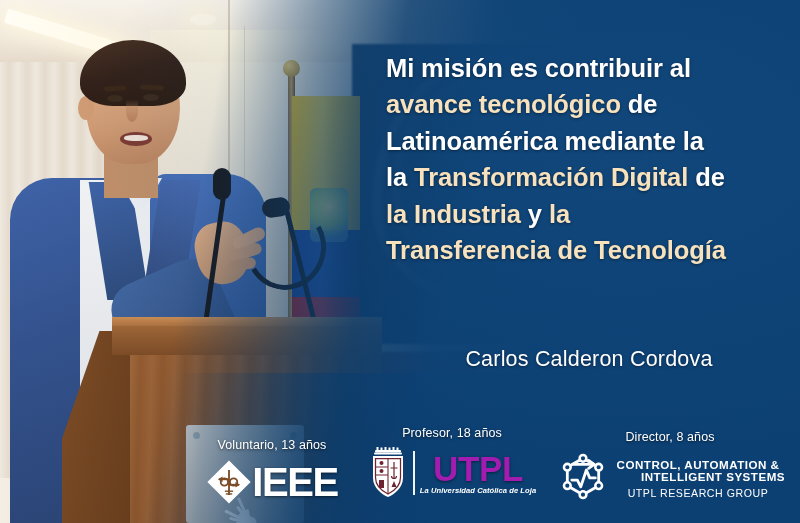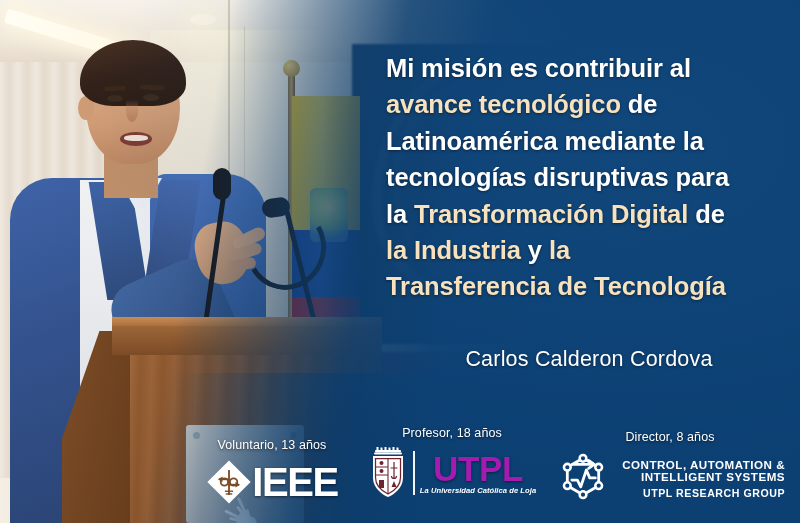--- a/index.html
+++ b/index.html
@@ -323,24 +323,24 @@
     color:#a21caf;font-weight:bold;font-size:35px;line-height:33px;
     letter-spacing:-.4px;text-shadow:0 1px 3px rgba(0,0,0,.5);
   }
   .utpl-sub{
     color:#ffffff;font-size:7.6px;font-style:italic;font-weight:bold;
     letter-spacing:.05px;margin-top:1px;
   }
 
   
   #cais-block{left:548px;bottom:16px;width:244px;}
-  .cais-txt{text-align:right;line-height:1.08;}
+  .cais-txt{text-align:center;line-height:1.08;}
   .cais-l1{color:#ffffff;font-weight:bold;font-size:11.6px;letter-spacing:.5px;}
   .cais-l2{color:#ffffff;font-weight:bold;font-size:11.6px;letter-spacing:.5px;padding-left:30px;}
-  .cais-l3{color:#ffffff;font-weight:bold;font-size:10.6px;letter-spacing:.55px;margin-top:4px;}
+  .cais-l3{color:#ffffff;font-weight:normal;font-size:10.6px;letter-spacing:.55px;margin-top:4px;}
 </style>
 </head>
 <body>
 
 <div id="slide">
 
   <div class="photo">
     <div class="wall"></div>
     <div class="wall-shade-l"></div>
     <div class="curtain"></div>
@@ -423,21 +423,20 @@
   </div>
 
   <div class="overlay"></div>
   <div class="overlay-bottom"></div>
   <div class="overlay-vig"></div>
 
   <div class="headline" id="headline">
       <div><span>Mi misión es contribuir al</span></div>
       <div><span class="hl">avance tecnológico</span><span> de</span></div>
       <div><span>Latinoamérica mediante la</span></div>
-      <div><span>tecnologías disruptivas para</span></div>
       <div><span>la </span><span class="hl">Transformación Digital</span><span> de</span></div>
       <div><span class="hl">la Industria</span><span> y </span><span class="hl">la</span></div>
       <div><span class="hl">Transferencia de Tecnología</span></div>
     </div>
 
   <div class="speaker-name">Carlos Calderon Cordova</div>
 
   <div class="logo-strip">
 
     <div class="logo-block" id="ieee-block">

